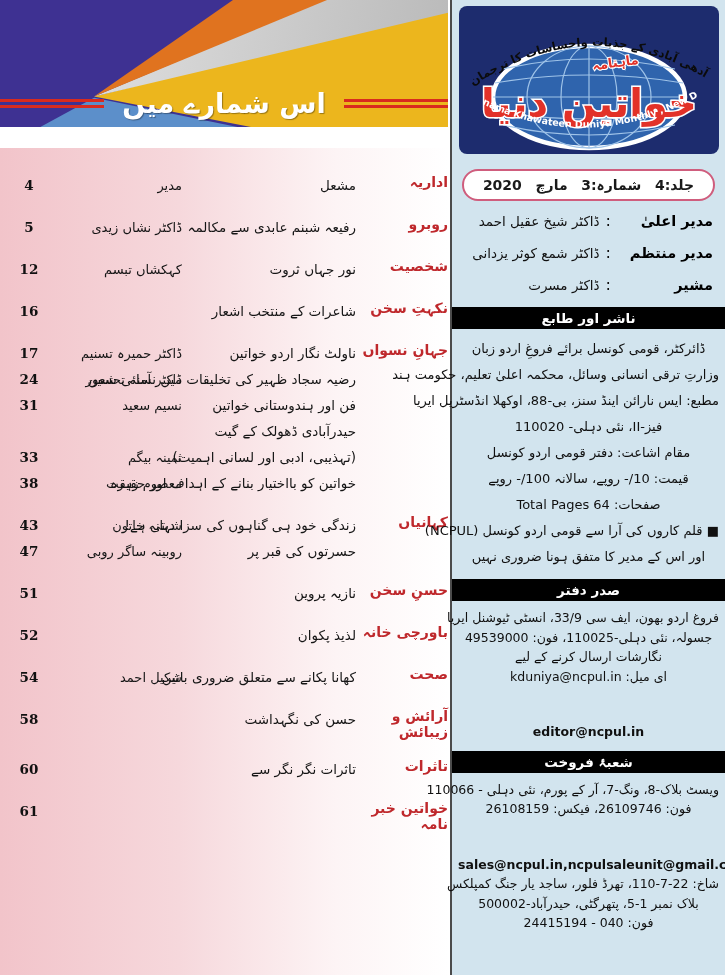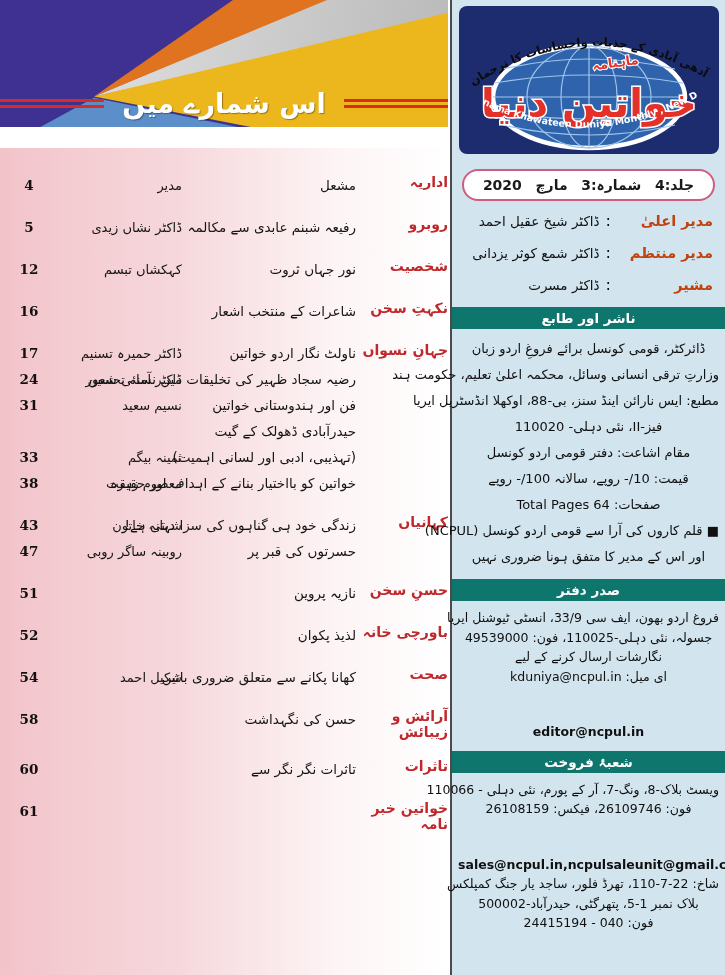--- a/index.html
+++ b/index.html
@@ -32,25 +32,25 @@
 
   
   .right-col { position:absolute; left:450px; top:0; width:275px; height:975px; background:#d2e4ee; border-left:2px solid #4b4b4b; }
   .masthead { display:block; margin:5px auto 0 auto; }
 
   .vol-box { margin:14px 10px 10px 10px; height:32px; background:#ffffff; border:2px solid #cf5d7d; border-radius:16px;
              display:flex; direction:rtl; align-items:center; justify-content:space-around; padding:0 12px;
              font-weight:bold; font-size:14px; color:#1a1a1a; }
   .editors { margin:4px 12px 10px 12px; direction:rtl; }
   .editor-row { display:flex; direction:rtl; align-items:baseline; margin-bottom:13px; }
-  .editor-role { width:96px; flex:0 0 96px; font-weight:bold; font-size:14.5px; color:#c2410c; }
+  .editor-role { width:96px; flex:0 0 96px; font-weight:bold; font-size:14.5px; color:#000000; }
   .editor-colon { padding:0 6px; color:#101010; }
   .editor-name { font-size:13.5px; color:#101010; }
 
-  .red-banner { height:22px; background:#0f766e; color:#ffffff; font-weight:bold; font-size:13.5px;
+  .red-banner { height:22px; background:#000000; color:#ffffff; font-weight:bold; font-size:13.5px;
                 display:flex; align-items:center; justify-content:center; direction:rtl; letter-spacing:1px; }
   .info-block { direction:rtl; text-align:center; padding:7px 6px 9px 6px; color:#101010; }
   .info-line { font-size:13px; line-height:26px; white-space:nowrap; }
   .info-block.tight .info-line { line-height:19.5px; font-size:12.5px; }
   .info-line.small { font-size:11.5px; }
   .info-line.email { direction:ltr; font-weight:bold; font-size:13px;margin-top:36px; }
 </style>
 </head>
 <body>
 

